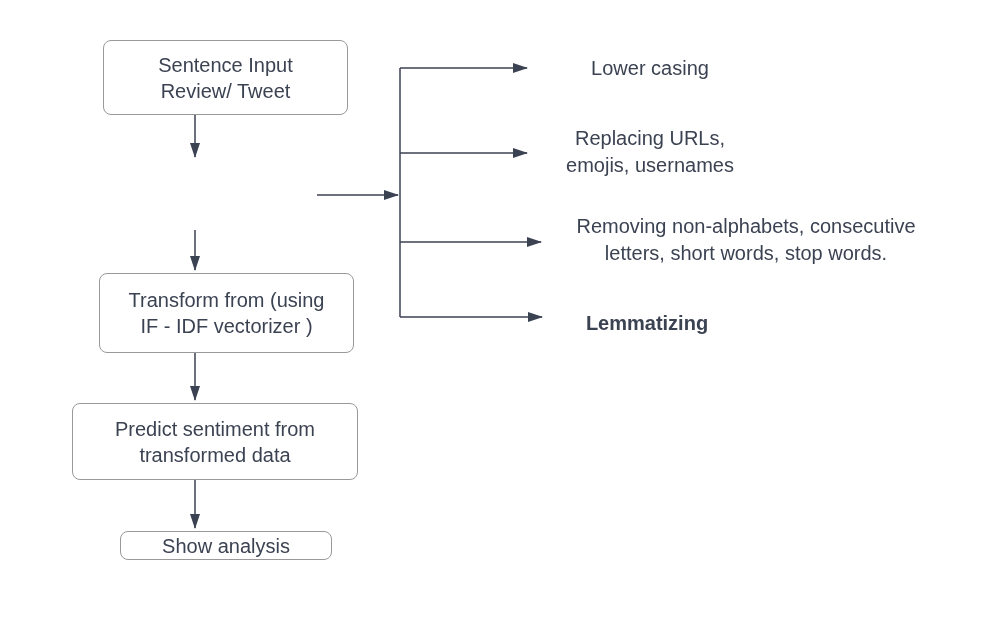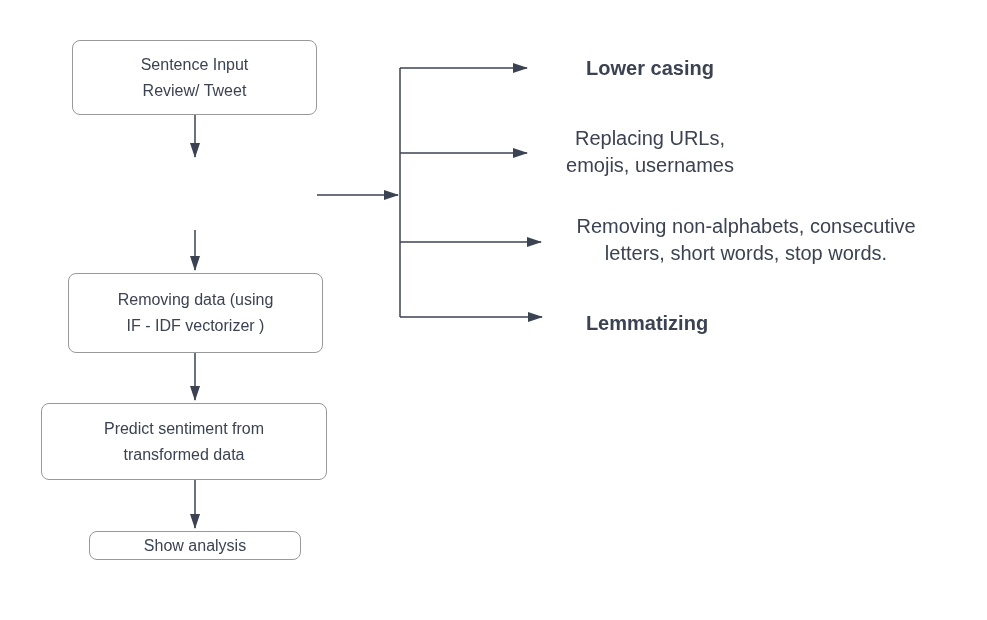--- a/index.html
+++ b/index.html
@@ -25,38 +25,39 @@
   .node {
     position: absolute;
     box-sizing: border-box;
     background: #ffffff;
     border: 1px solid #999999;
     border-radius: 8px;
     display: flex;
     align-items: center;
     justify-content: center;
     text-align: center;
-    font-size: 16px;
+    font-size: 20px;
     line-height: 26px;
     white-space: pre-line;
+    margin-left: 31px;
   }
   .step-label {
     position: absolute;
     transform: translate(-50%, -50%);
     white-space: pre;
     text-align: center;
     font-size: 20px;
     line-height: 27px;
   }
   .n1 { left: 72px;  top: 40px;  width: 245px; height: 75px; }
   .n2 { left: 72px;  top: 160px; width: 245px; height: 70px; }
   .n3 { left: 68px;  top: 273px; width: 255px; height: 80px; }
   .n4 { left: 41px;  top: 403px; width: 286px; height: 77px; }
   .n5 { left: 89px;  top: 531px; width: 212px; height: 29px; }
-  .s1 { left: 650px; top: 68px; font-weight: bold;  }
+  .s1 { left: 650px; top: 68px;  }
   .s2 { left: 650px; top: 152px; }
   .s3 { left: 746px; top: 240px; }
   .s4 { left: 647px; top: 323px; font-weight: bold; }
 </style>
 </head>
 <body>
 
 <div id="canvas">
 
   <svg id="connector-layer" width="987" height="620" viewBox="0 0 987 620">
@@ -74,21 +75,21 @@
     <line x1="317" y1="195" x2="398" y2="195" stroke="#3b4252" stroke-width="1.5" marker-end="url(#arrow)"></line>
     <line x1="400" y1="68" x2="400" y2="317" stroke="#3b4252" stroke-width="1.5"></line>
     <line x1="400" y1="68" x2="527" y2="68" stroke="#3b4252" stroke-width="1.5" marker-end="url(#arrow)"></line>
     <line x1="400" y1="153" x2="527" y2="153" stroke="#3b4252" stroke-width="1.5" marker-end="url(#arrow)"></line>
     <line x1="400" y1="242" x2="541" y2="242" stroke="#3b4252" stroke-width="1.5" marker-end="url(#arrow)"></line>
     <line x1="400" y1="317" x2="542" y2="317" stroke="#3b4252" stroke-width="1.5" marker-end="url(#arrow)"></line>
   </svg>
 
   <div class="node n1">Sentence Input
 Review/ Tweet</div>
-  <div class="node n3">Removing data (using
+  <div class="node n3">Transform from (using
 IF - IDF vectorizer )</div>
   <div class="node n4">Predict sentiment from
 transformed data</div>
   <div class="node n5">Show analysis</div>
 
   <div class="step-label s1">Lower casing</div>
   <div class="step-label s2">Replacing URLs,
 emojis, usernames</div>
   <div class="step-label s3">Removing non-alphabets, consecutive
 letters, short words, stop words.</div>

